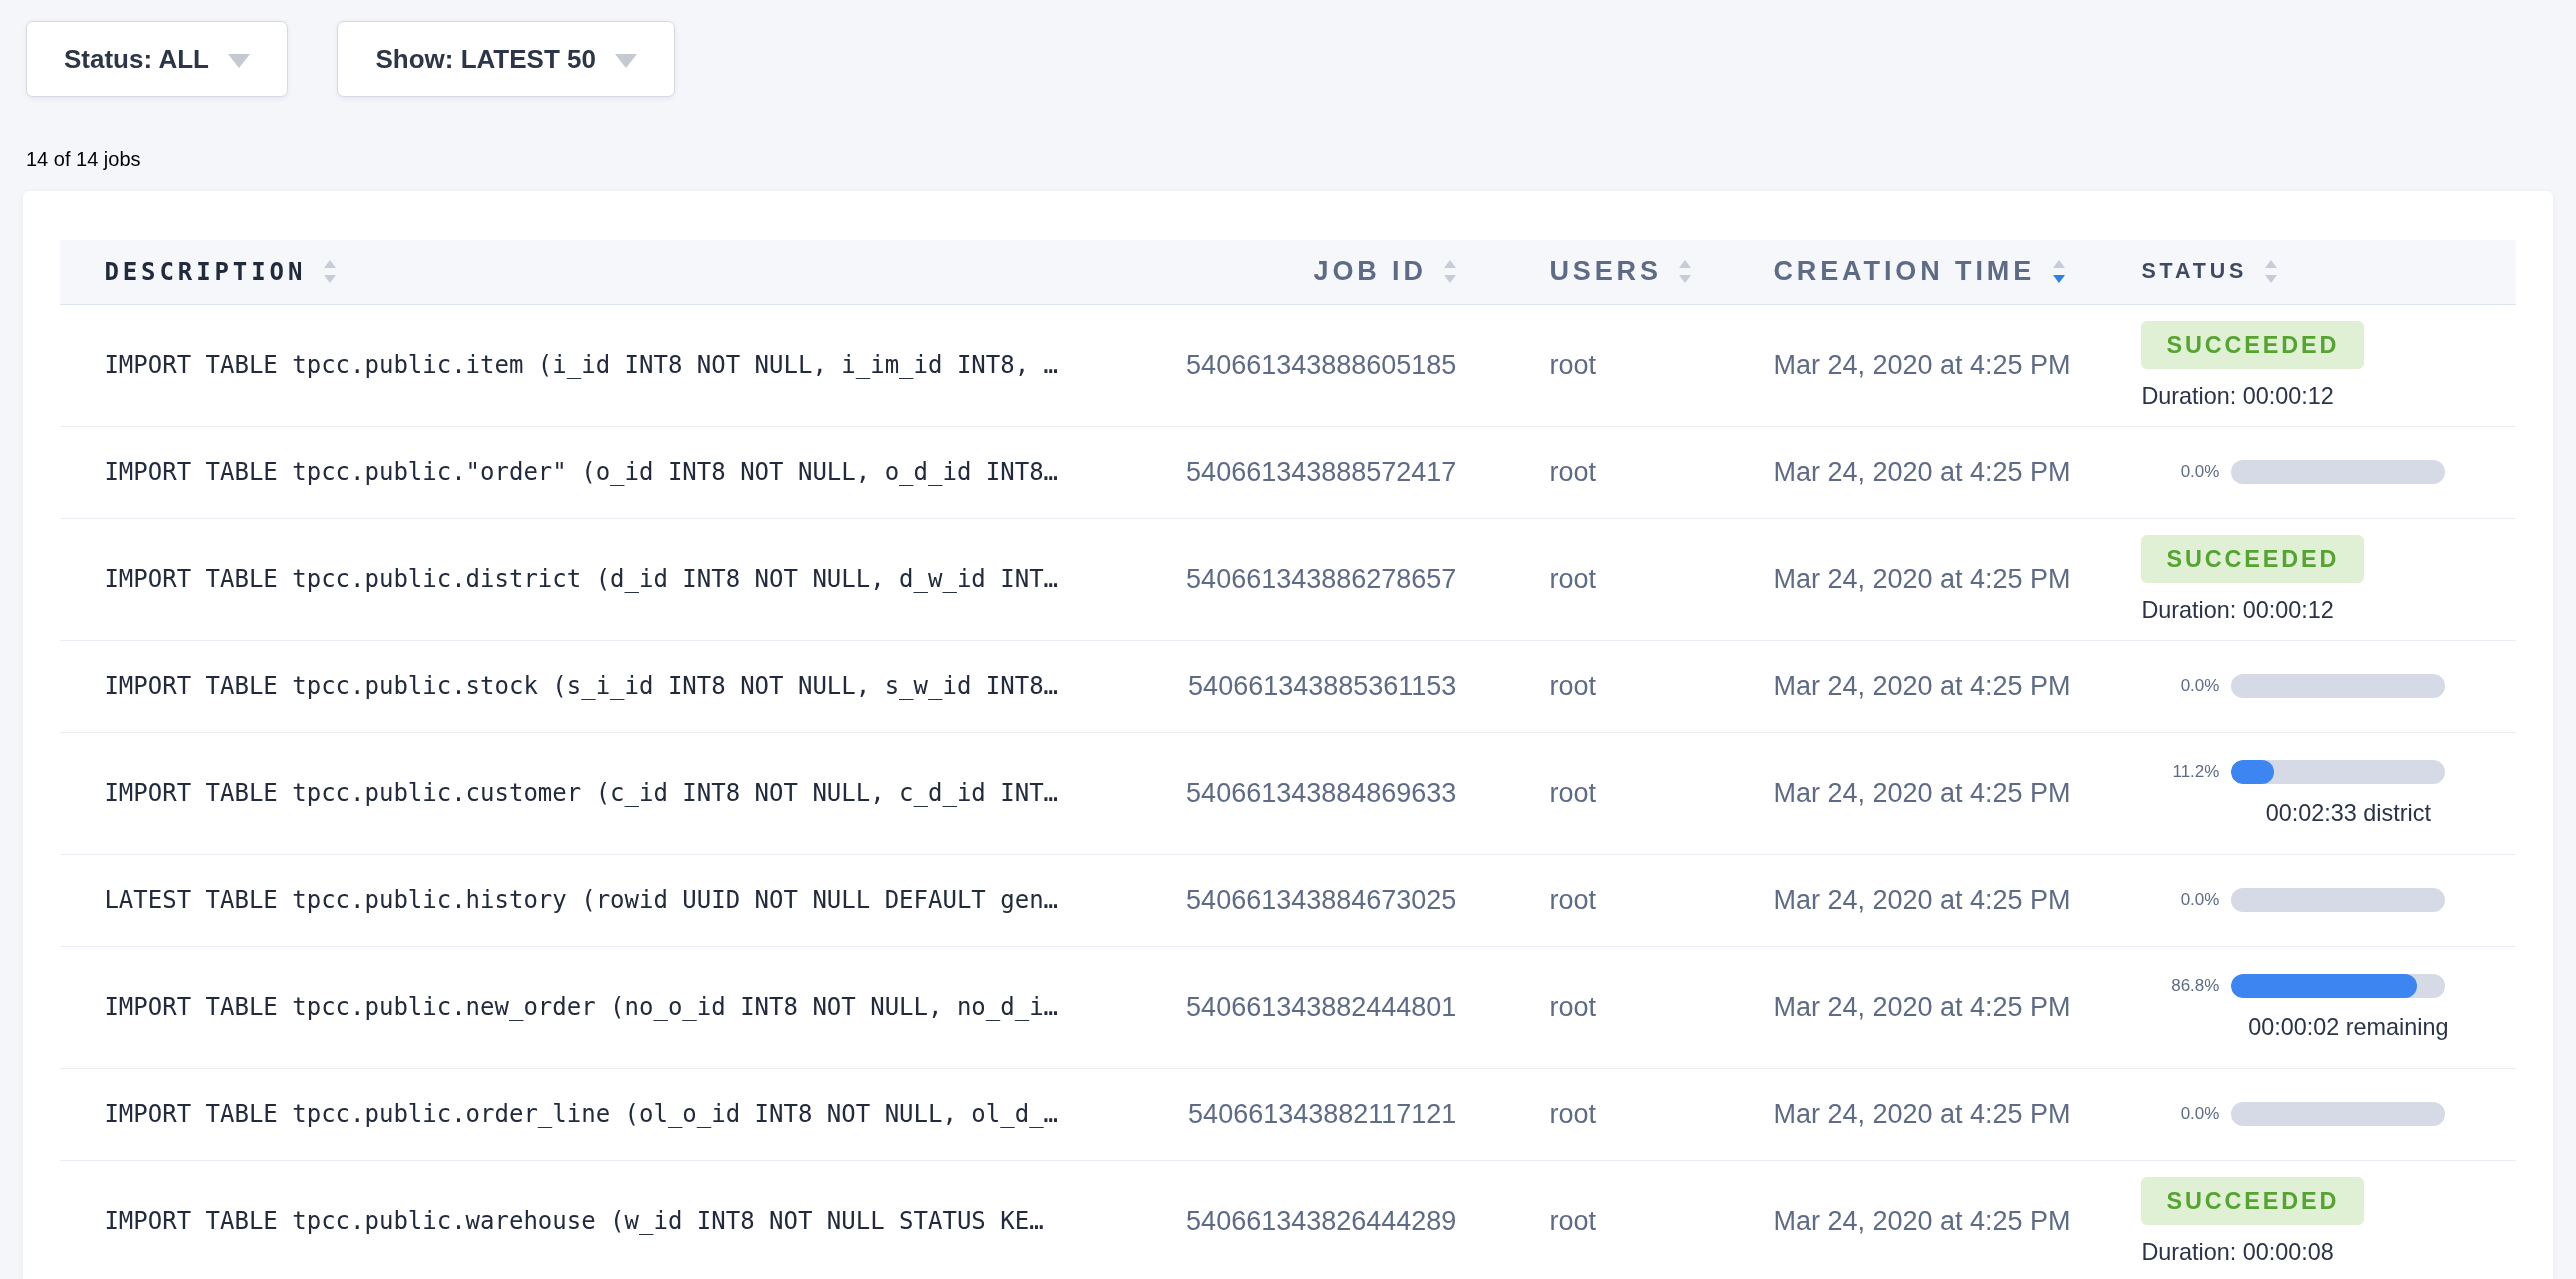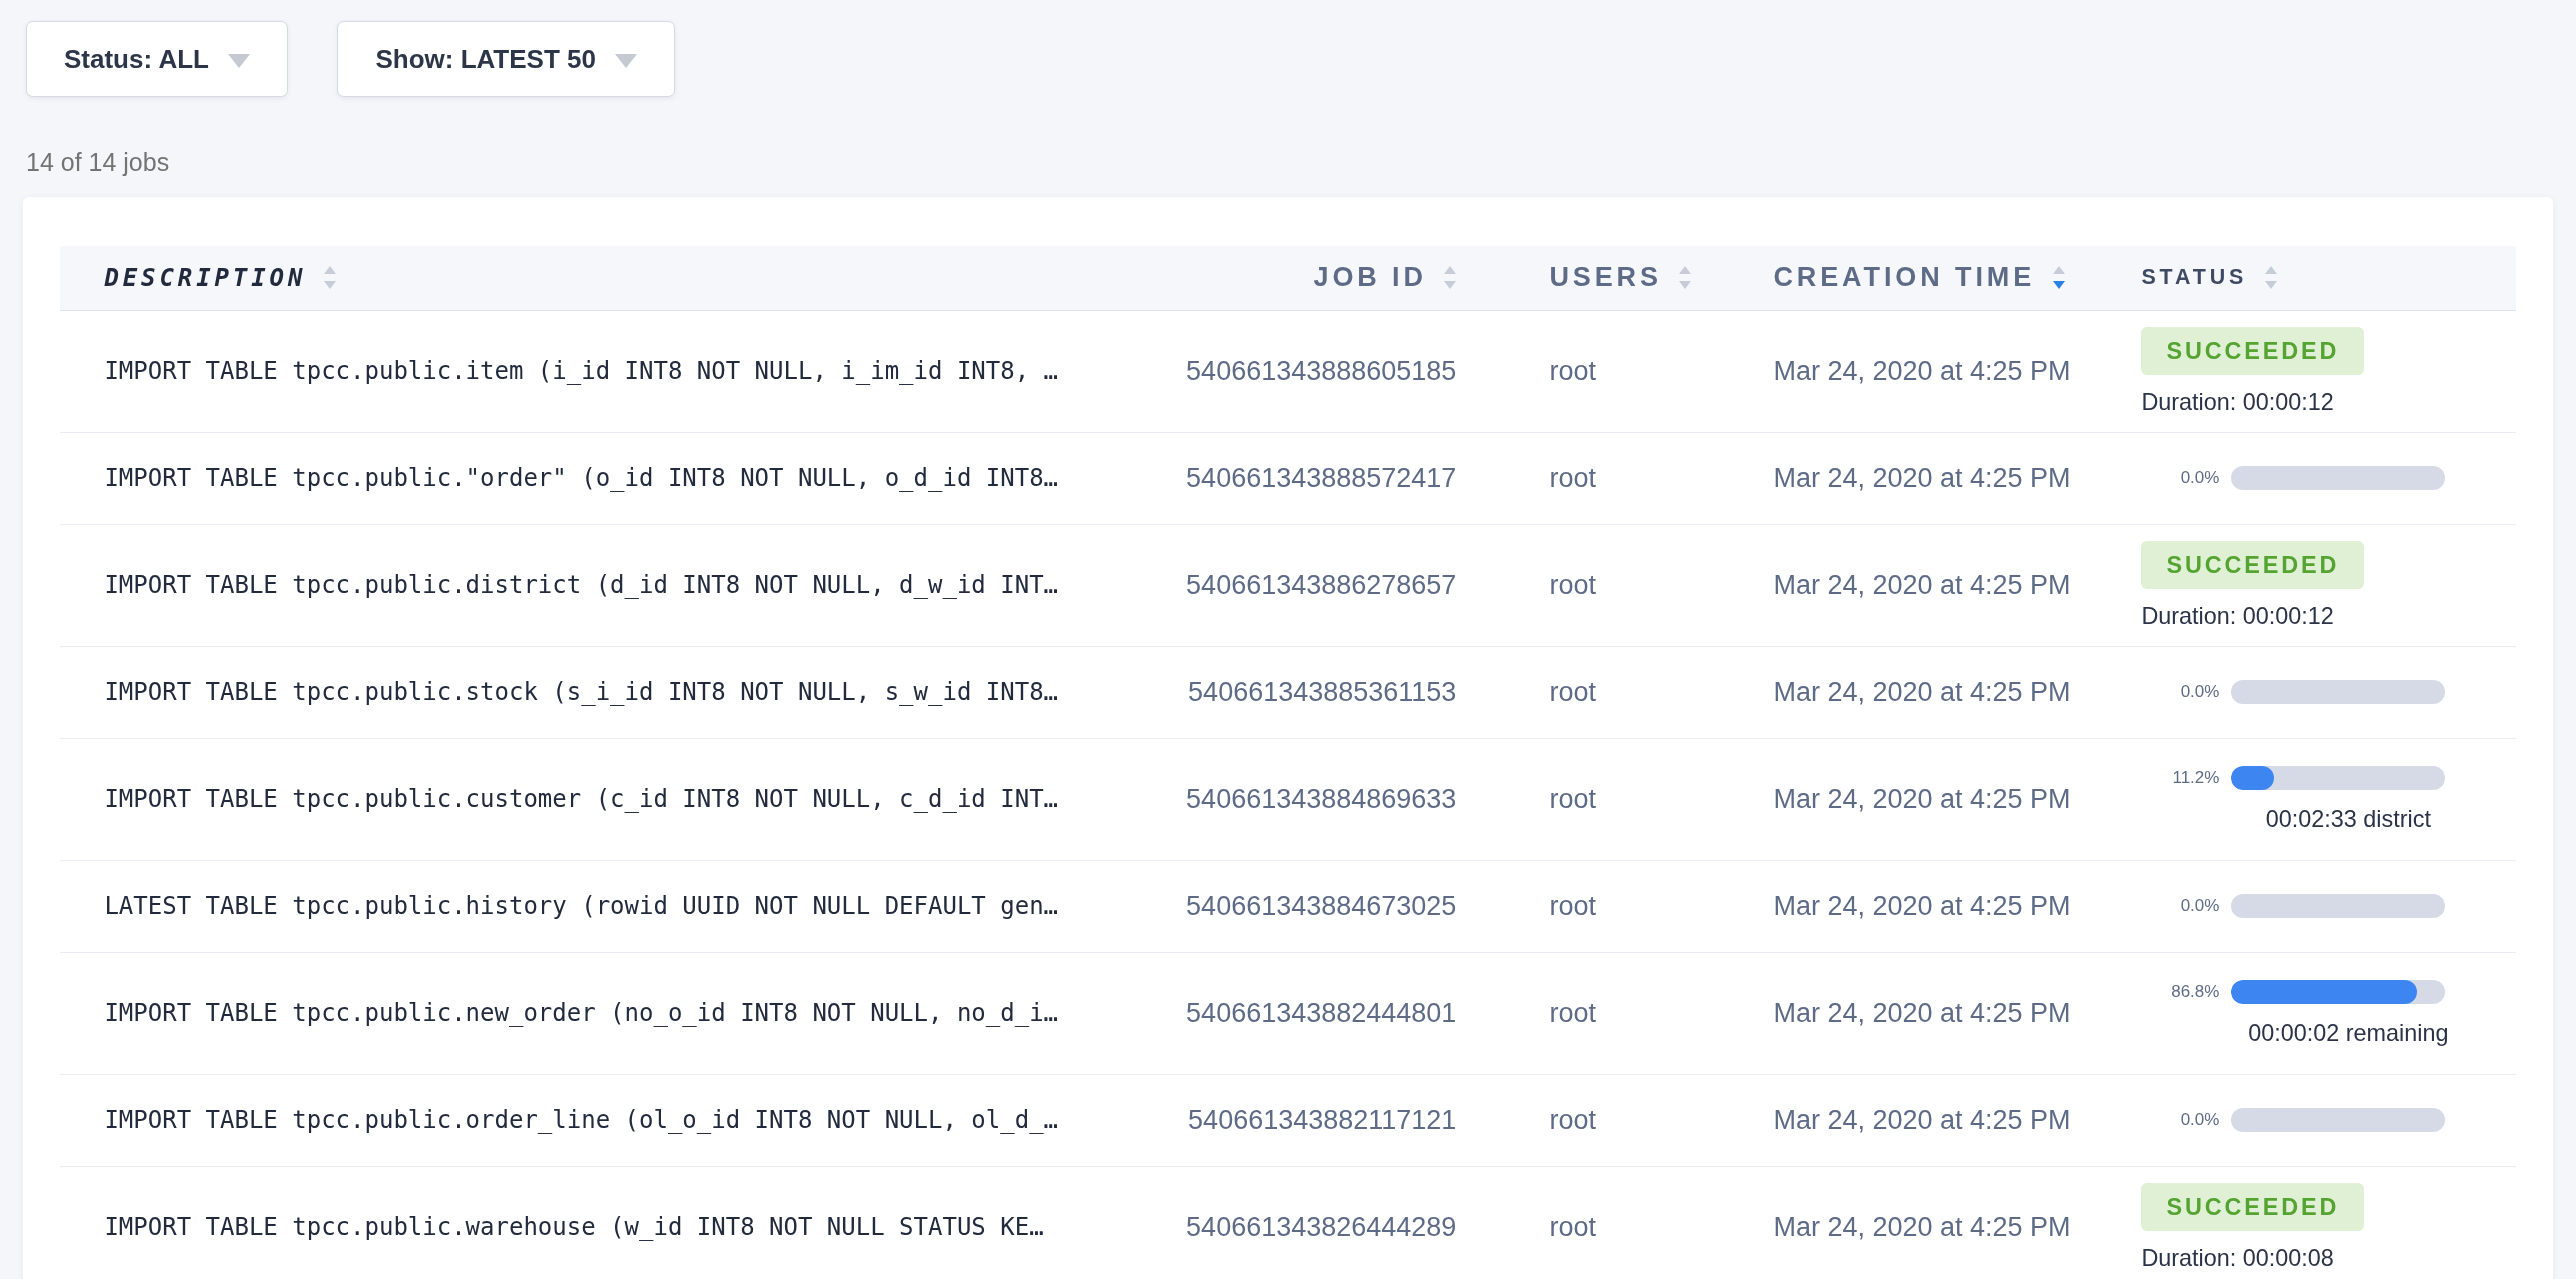--- a/index.html
+++ b/index.html
@@ -23,21 +23,21 @@
     background:#fff; border:1.9px solid #d4d9e3; border-radius:6.8px;
     box-shadow:0 1.9px 4.9px rgba(50,60,90,.07);
     font-family:inherit; font-size:26px; font-weight:bold; color:#2c3648;
     cursor:pointer;
   }
   .caret{
     width:0; height:0; margin-top:3.9px;
     border-left:11.7px solid transparent; border-right:11.7px solid transparent;
     border-top:14.6px solid #c4c9d2;
   }
-  .jobs-count{margin:51px 0 0 26px; font-size:25px; color:#737373;}
+  .jobs-count{margin:51px 0 0 26px; font-size:20px; color:#000000;}
   
   .card{
     margin:19.5px 23.4px 0 23.4px; height:1168px;
     background:#fff; border-radius:5.8px;
     box-shadow:0 1.9px 7.8px rgba(50,60,90,.06);
     padding:49px 37px 0 37px;
   }
   .grid{
     display:grid;
     grid-template-columns:1016px 380px 317px 368px 1fr;
@@ -45,21 +45,21 @@
   }
   .thead{
     height:65px; background:#f6f7fa;
     border-bottom:1.9px solid #dde3ee;
   }
   .th{
     display:flex; align-items:center;
     font-size:21.4px; font-weight:bold; letter-spacing:3.9px;
     color:#3e4a63; cursor:pointer; white-space:nowrap;
   }
-  .th.cell-desc{padding-left:44px;font-style:italic;}
+  .th.cell-desc{padding-left:44px;}
   .th.cell-jobid{justify-content:flex-end;}
   .th.cell-users{padding-left:93px;}
   .arrows{display:flex; flex-direction:column; gap:6.8px; margin-left:17.5px;}
   .arrow-up{width:0;height:0;border-left:6.8px solid transparent;border-right:6.8px solid transparent;border-bottom:8.8px solid var(--sort-idle);}
   .arrow-down{width:0;height:0;border-left:6.8px solid transparent;border-right:6.8px solid transparent;border-top:8.8px solid var(--sort-idle);}
   .arrow-down.active{border-top-color:var(--sort-active);}
   
   .row{border-bottom:1.9px solid #e9ecf3;}
   .row.h-tall{height:122px;}
   .row.h-short{height:92px;}

